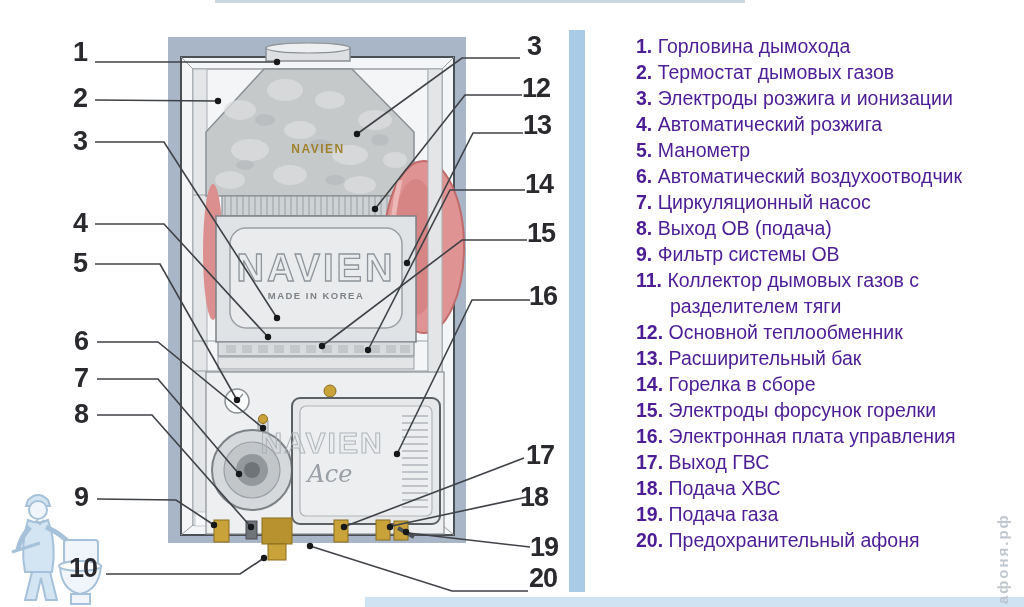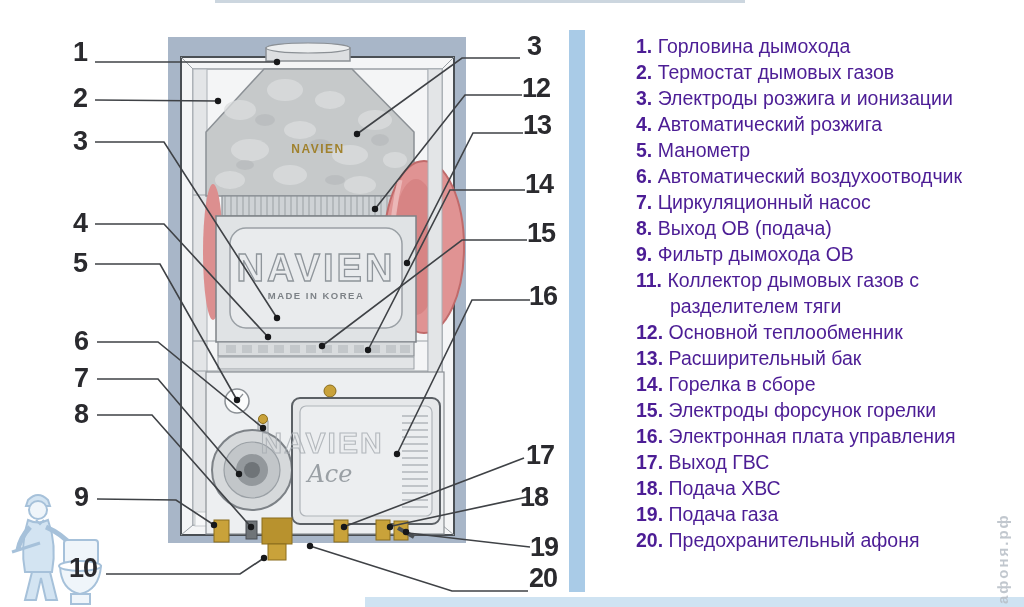--- a/index.html
+++ b/index.html
@@ -258,21 +258,21 @@
 
   <div class="legend">
     <div class="legend-row"><b>1.</b> <span>Горловина дымохода</span></div>
     <div class="legend-row"><b>2.</b> <span>Термостат дымовых газов</span></div>
     <div class="legend-row"><b>3.</b> <span>Электроды розжига и ионизации</span></div>
     <div class="legend-row"><b>4.</b> <span>Автоматический розжига</span></div>
     <div class="legend-row"><b>5.</b> <span>Манометр</span></div>
     <div class="legend-row"><b>6.</b> <span>Автоматический воздухоотводчик</span></div>
     <div class="legend-row"><b>7.</b> <span>Циркуляционный насос</span></div>
     <div class="legend-row"><b>8.</b> <span>Выход ОВ (подача)</span></div>
-    <div class="legend-row"><b>9.</b> <span>Фильтр дымохода ОВ</span></div>
+    <div class="legend-row"><b>9.</b> <span>Фильтр системы ОВ</span></div>
     <div class="legend-row"><b>11.</b> <span>Коллектор дымовых газов с разделителем тяги</span></div>
     <div class="legend-row"><b>12.</b> <span>Основной теплообменник</span></div>
     <div class="legend-row"><b>13.</b> <span>Расширительный бак</span></div>
     <div class="legend-row"><b>14.</b> <span>Горелка в сборе</span></div>
     <div class="legend-row"><b>15.</b> <span>Электроды форсунок горелки</span></div>
     <div class="legend-row"><b>16.</b> <span>Электронная плата управления</span></div>
     <div class="legend-row"><b>17.</b> <span>Выход ГВС</span></div>
     <div class="legend-row"><b>18.</b> <span>Подача ХВС</span></div>
     <div class="legend-row"><b>19.</b> <span>Подача газа</span></div>
     <div class="legend-row"><b>20.</b> <span>Предохранительный афоня</span></div>

